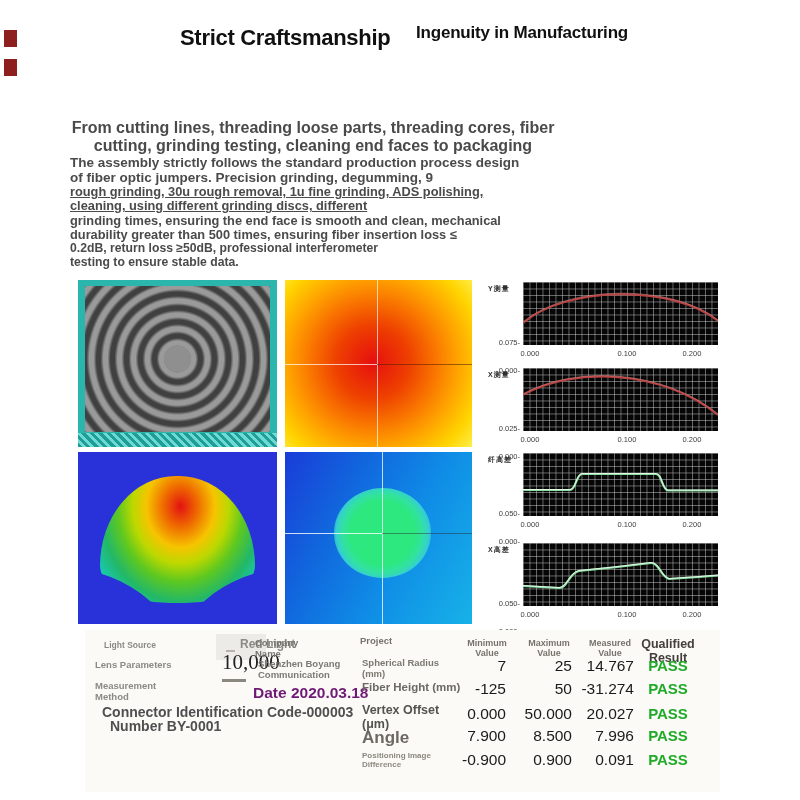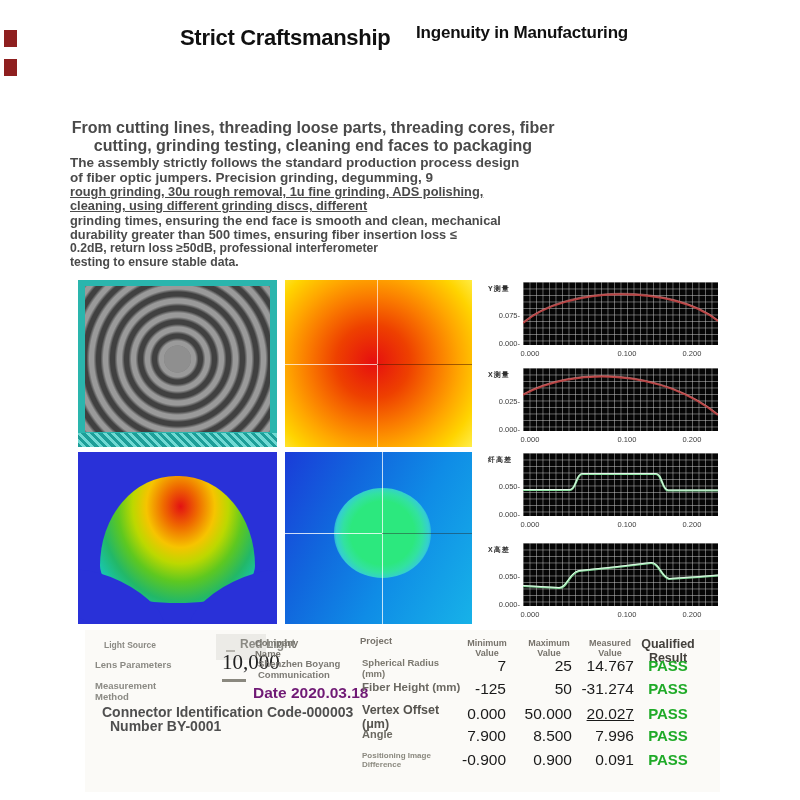--- a/index.html
+++ b/index.html
@@ -58,21 +58,21 @@
 
   
   .chart{position:absolute;left:487px;width:231px;height:82px;}
   .c1{top:280px}.c2{top:366px}.c3{top:451px}.c4{top:541px}
   .clabel{position:absolute;left:1px;top:4px;font-size:7px;font-weight:bold;color:#2e2e2e;letter-spacing:1px;}
   .plot{position:absolute;left:36px;top:2px;width:195px;height:63px;background-color:#060606;
     background-image:linear-gradient(rgba(205,205,205,.5) 1px,transparent 1px),
                      linear-gradient(90deg,rgba(205,205,205,.5) 1px,transparent 1px);
     background-size:6.5px 6.5px;}
   .plot svg{position:absolute;left:0;top:0;width:100%;height:100%;}
-  .yt{position:absolute;left:0;width:33px;text-align:right;font-size:7.5px;color:#3c3c3c;}
+  .yt{position:absolute;left:0;width:33px;text-align:right;font-size:7.5px;color:#3c3c3c;margin-top:27px;}
   .yt-top{top:31px}.yt-bot{top:59px}
   .xticks{position:absolute;left:36px;top:69px;width:195px;height:10px;font-size:7.5px;color:#3c3c3c;}
   .xticks span{position:absolute;width:40px;text-align:center;}
   .xt0{left:-13px}.xt1{left:84px}.xt2{left:149px}
 
   
   .bottom-bg{position:absolute;left:85px;top:630px;width:635px;height:162px;background:#fbfaf7;}
   .lbl{position:absolute;color:#8b8a84;font-weight:bold;white-space:pre-line;line-height:1.15;}
   .chip{position:absolute;background:#ecebe7;}
   .val-big{position:absolute;font-family:"Liberation Serif",serif;font-size:21px;color:#222;}
@@ -246,24 +246,24 @@
     <span class="rlbl" style="left:2px;top:49px;font-size:11.5px;color:#6b6962;">Fiber Height (mm)</span>
     <span class="num" style="left:76px;top:48px;width:70px;">-125</span>
     <span class="num" style="left:146px;top:48px;width:66px;">50</span>
     <span class="num" style="left:204px;top:48px;width:70px;">-31.274</span>
     <span class="pass" style="left:277px;top:48px;">PASS</span>
 
     <span class="rlbl" style="left:2px;top:71px;font-size:12.5px;color:#55534e;">Vertex Offset
 (μm)</span>
     <span class="num" style="left:76px;top:73px;width:70px;">0.000</span>
     <span class="num" style="left:146px;top:73px;width:66px;">50.000</span>
-    <span class="num" style="left:204px;top:73px;width:70px;text-decoration:underline;">20.027</span>
+    <span class="num" style="left:204px;top:73px;width:70px;">20.027</span>
     <span class="pass" style="left:277px;top:73px;">PASS</span>
 
-    <span class="rlbl" style="left:2px;top:96px;font-size:11px;color:#6b6962;">Angle</span>
+    <span class="rlbl" style="left:2px;top:96px;font-size:17px;color:#6b6962;">Angle</span>
     <span class="num" style="left:76px;top:95px;width:70px;">7.900</span>
     <span class="num" style="left:146px;top:95px;width:66px;">8.500</span>
     <span class="num" style="left:204px;top:95px;width:70px;">7.996</span>
     <span class="pass" style="left:277px;top:95px;">PASS</span>
 
     <span class="rlbl" style="left:2px;top:119px;font-size:8px;color:#8b897f;">Positioning Image
 Difference</span>
     <span class="num" style="left:76px;top:119px;width:70px;">-0.900</span>
     <span class="num" style="left:146px;top:119px;width:66px;">0.900</span>
     <span class="num" style="left:204px;top:119px;width:70px;">0.091</span>

